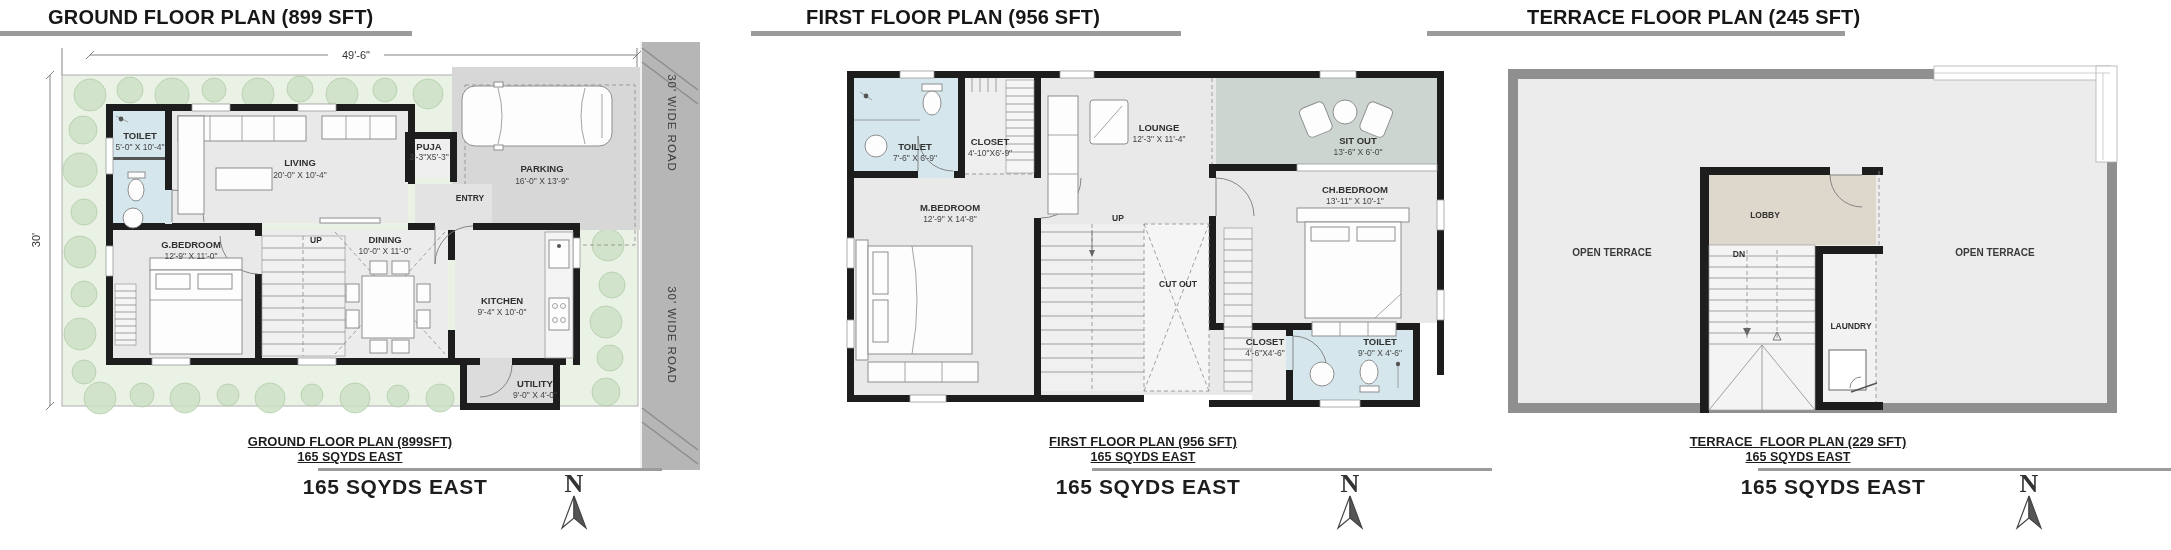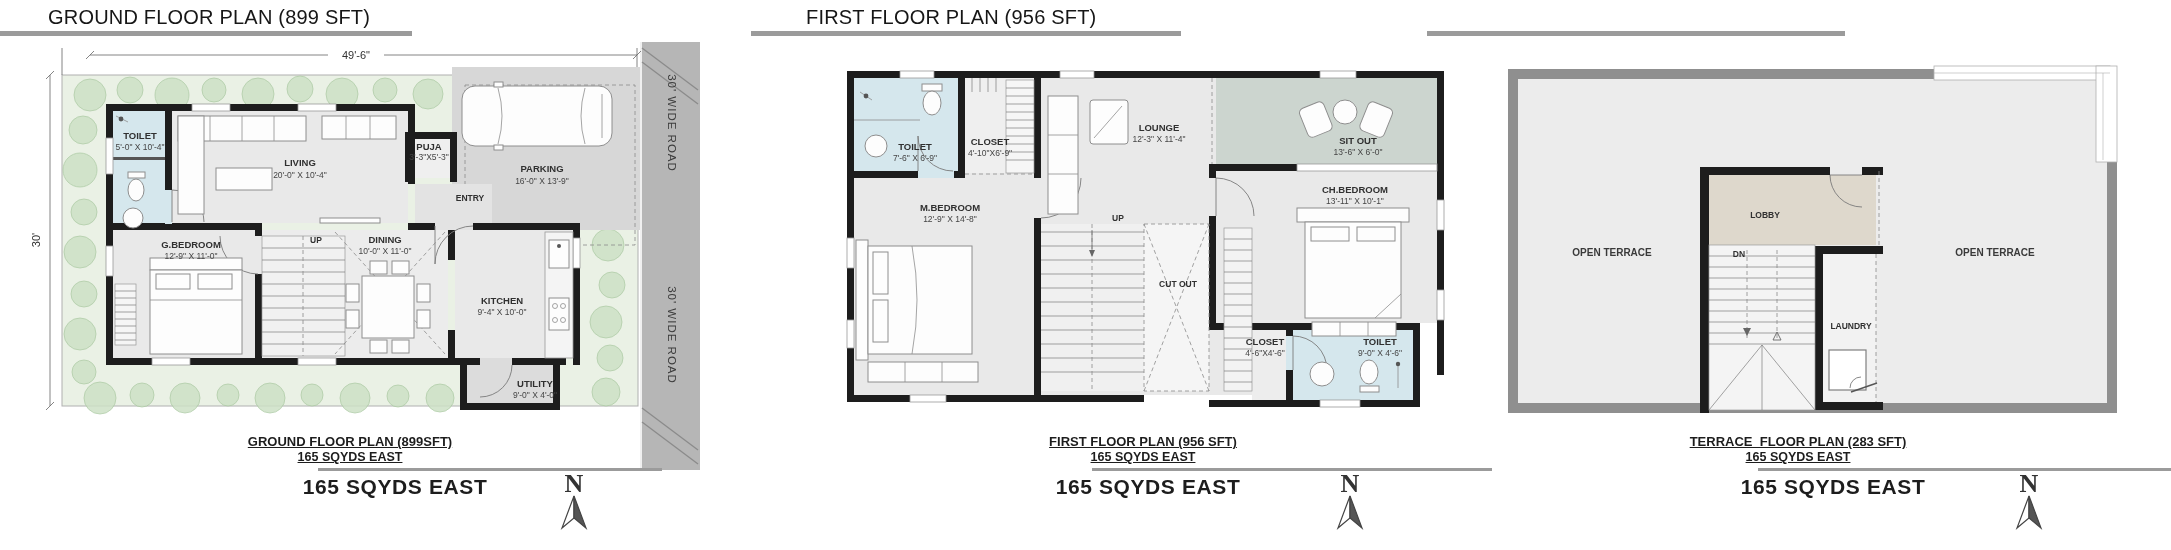--- a/index.html
+++ b/index.html
@@ -1,19 +1,19 @@
 <!DOCTYPE html>
 <html style="--wall: #1d1d1d; --wet: #d5e7ed; --sitout: #ccd5cf; --lobby: #ded8cc; --plot: #eaf1e5; --tree: #cde1c6; --road: #b6b6b6; --pad: #d7d7d7; --bar: #9b9b9b; --ring: #8f8f8f;"><head>
 <meta charset="utf-8">
 <style>
   html,body{margin:0;padding:0;background:#fff;}
   .canvas{position:relative;width:2171px;height:550px;background:#ffffff;
     font-family:"Liberation Sans",sans-serif;overflow:hidden;}
   .pane{position:absolute;top:0;width:724px;height:550px;}
-  .pane-title{position:absolute;top:6px;font-size:20px;font-weight:normal;color:#161616;
+  .pane-title{position:absolute;top:6px;font-size:20px;font-weight:bold;color:#161616;
     letter-spacing:.2px;white-space:pre;}
   .title-bar{position:absolute;top:31px;height:5px;background:var(--bar);}
   .plan-svg{position:absolute;left:0;top:0;}
   .cap{position:absolute;transform:translateX(-50%);white-space:pre;color:#1d1d1d;text-align:center;}
   .cap1{font-size:13px;font-weight:bold;text-decoration:underline;}
   .cap2{font-size:12.5px;font-weight:bold;text-decoration:underline;}
   .capB{font-size:21px;font-weight:bold;letter-spacing:.6px;}
   .divider{position:absolute;height:3px;background:var(--bar);}
   .north{position:absolute;width:44px;height:62px;}
   
@@ -488,20 +488,21 @@
     <div class="north" style="left:568px;top:468px">
       <svg width="44" height="62" viewBox="0 0 44 62">
         <text class="n-letter" x="22" y="24">N</text>
         <polygon points="22,28 10,60 22,50" fill="#fff" stroke="#444" stroke-width="1.2"></polygon>
         <polygon points="22,28 22,50 34,60" fill="#555" stroke="#444" stroke-width="1.2"></polygon>
       </svg>
     </div>
   </div>
 
   <div class="pane" style="left:1447px">
+    <div class="pane-title" style="left:80px">TERRACE FLOOR PLAN (245 SFT)</div>
     <div class="title-bar" style="left:-20px;width:418px"></div>
 
     <svg class="plan-svg" width="724" height="550" viewBox="0 0 724 550">
       <g>
         <rect x="61" y="69" width="609" height="344" fill="var(--ring)"></rect>
         <rect x="71" y="79" width="589" height="324" fill="#ececec"></rect>
         <rect x="487" y="66" width="176" height="14" fill="#fff" stroke="#b0b0b0" stroke-width=".8"></rect>
         <rect x="649" y="66" width="21" height="96" fill="#fff" stroke="#b0b0b0" stroke-width=".8"></rect>
         <line x1="487" y1="73" x2="663" y2="73" stroke="#b0b0b0" stroke-width=".6"></line>
         <line x1="656" y1="73" x2="656" y2="160" stroke="#b0b0b0" stroke-width=".6"></line>
@@ -550,21 +551,21 @@
 
       <g>
         <text class="open-label" x="165" y="256">OPEN TERRACE</text>
         <text class="open-label" x="548" y="256">OPEN TERRACE</text>
         <text class="sm" x="318" y="218">LOBBY</text>
         <text class="sm" x="292" y="257">DN</text>
         <text class="sm" x="404" y="329">LAUNDRY</text>
       </g>
     </svg>
 
-    <div class="cap cap1" style="left:351px;top:434px">TERRACE  FLOOR PLAN (283 SFT)</div>
+    <div class="cap cap1" style="left:351px;top:434px">TERRACE  FLOOR PLAN (229 SFT)</div>
     <div class="cap cap2" style="left:351px;top:450px">165 SQYDS EAST</div>
     <div class="divider" style="left:311px;top:468px;width:413px"></div>
     <div class="cap capB" style="left:386px;top:475px">165 SQYDS EAST</div>
     <div class="north" style="left:560px;top:468px">
       <svg width="44" height="62" viewBox="0 0 44 62">
         <text class="n-letter" x="22" y="24">N</text>
         <polygon points="22,28 10,60 22,50" fill="#fff" stroke="#444" stroke-width="1.2"></polygon>
         <polygon points="22,28 22,50 34,60" fill="#555" stroke="#444" stroke-width="1.2"></polygon>
       </svg>
     </div>

